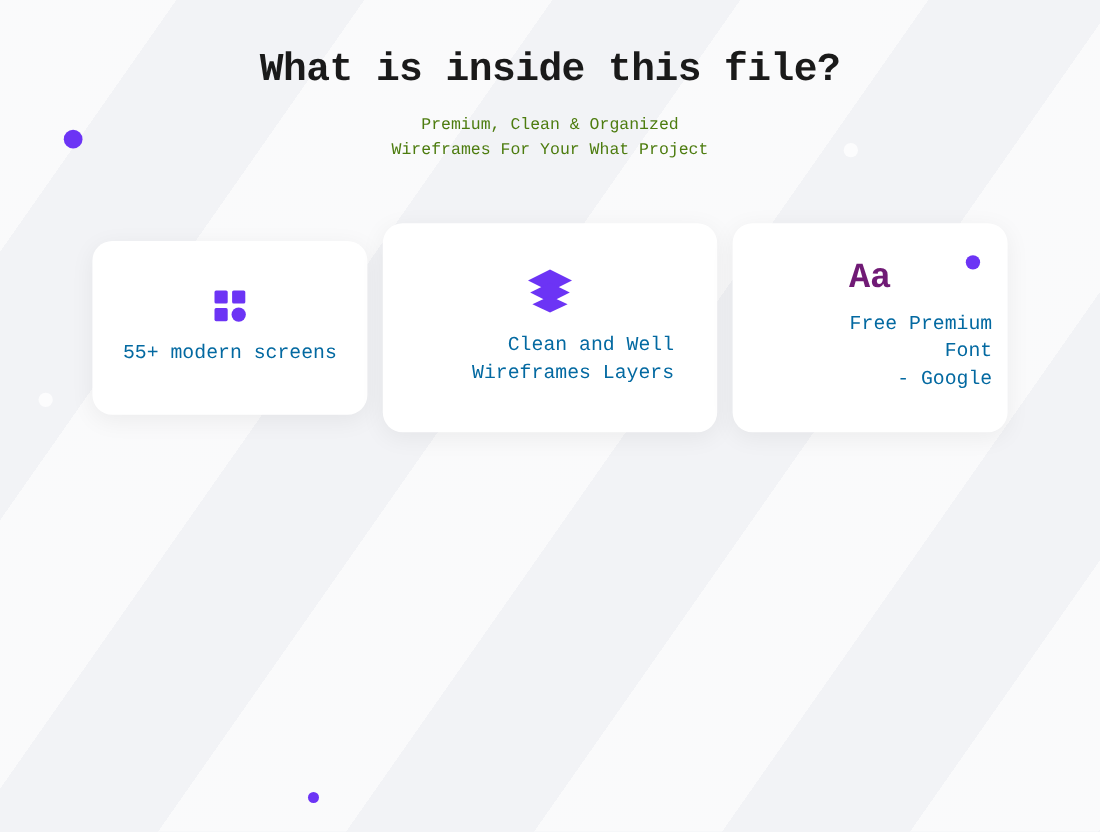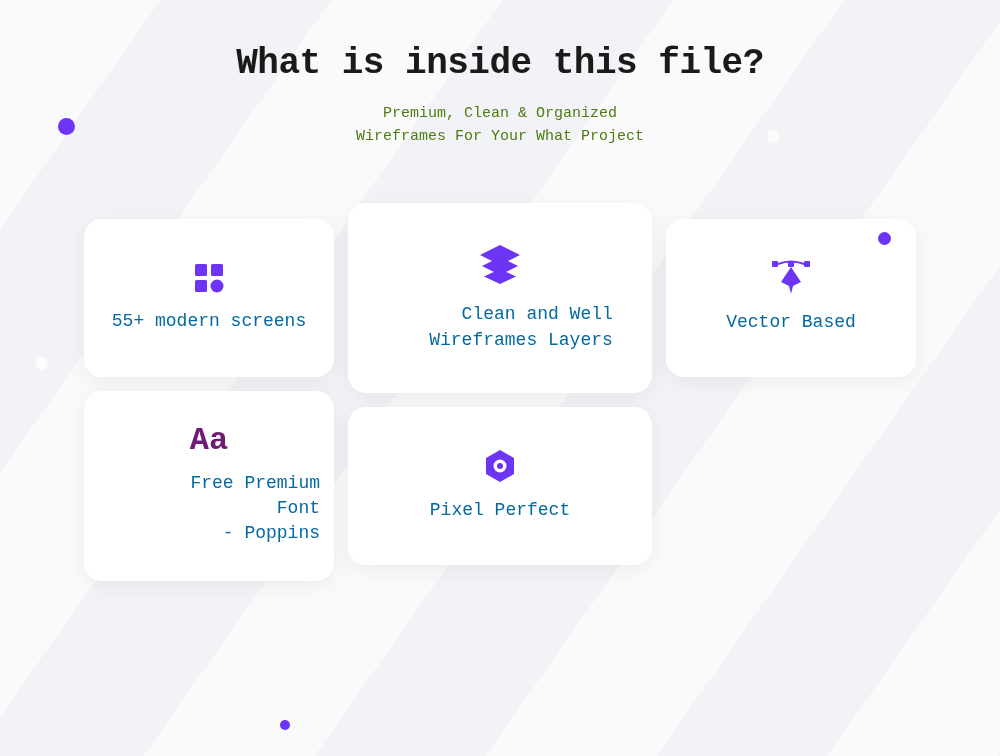--- a/index.html
+++ b/index.html
@@ -138,48 +138,26 @@
           <polygon points="23,27 39,34.5 23,42 7,34.5"></polygon>
         </svg>
       </div>
       <div class="label">
         <span>Clean and Well</span>
         <span>Wireframes Layers</span>
       </div>
     </div>
 
 
-    <div class="card side">
-      <div class="icon">
-        <svg width="40" height="36" viewBox="0 0 40 36" fill="currentColor">
-          <rect x="1" y="1" width="6" height="6" rx="1"></rect>
-          <rect x="33" y="1" width="6" height="6" rx="1"></rect>
-          <path d="M7 4 Q20 -1 33 4" stroke="currentColor" stroke-width="2" fill="none"></path>
-          <rect x="17" y="1" width="6" height="6" rx="1"></rect>
-          <path d="M20 7 L30 22 L22 26 L20 34 L18 26 L10 22 Z"></path>
-        </svg>
-      </div>
-      <div class="label">Vector Based</div>
-    </div>
 
     <div class="card mid">
       <div class="icon">
         <div class="aa">Aa</div>
       </div>
       <div class="label">
         <span>Free Premium Font</span>
-        <span>- Poppins</span>
+        <span>- Google</span>
       </div>
     </div>
 
-    <div class="card side">
-      <div class="icon">
-        <svg width="34" height="36" viewBox="0 0 34 36" fill="currentColor">
-          <path d="M17 2 L31 10 L31 26 L17 34 L3 26 L3 10 Z"></path>
-          <circle cx="17" cy="18" r="6.5" fill="#ffffff"></circle>
-          <circle cx="17" cy="18" r="3" fill="currentColor"></circle>
-        </svg>
-      </div>
-      <div class="label">Pixel Perfect</div>
-    </div>
 
   </div>
 </div>
 
 </body></html>

